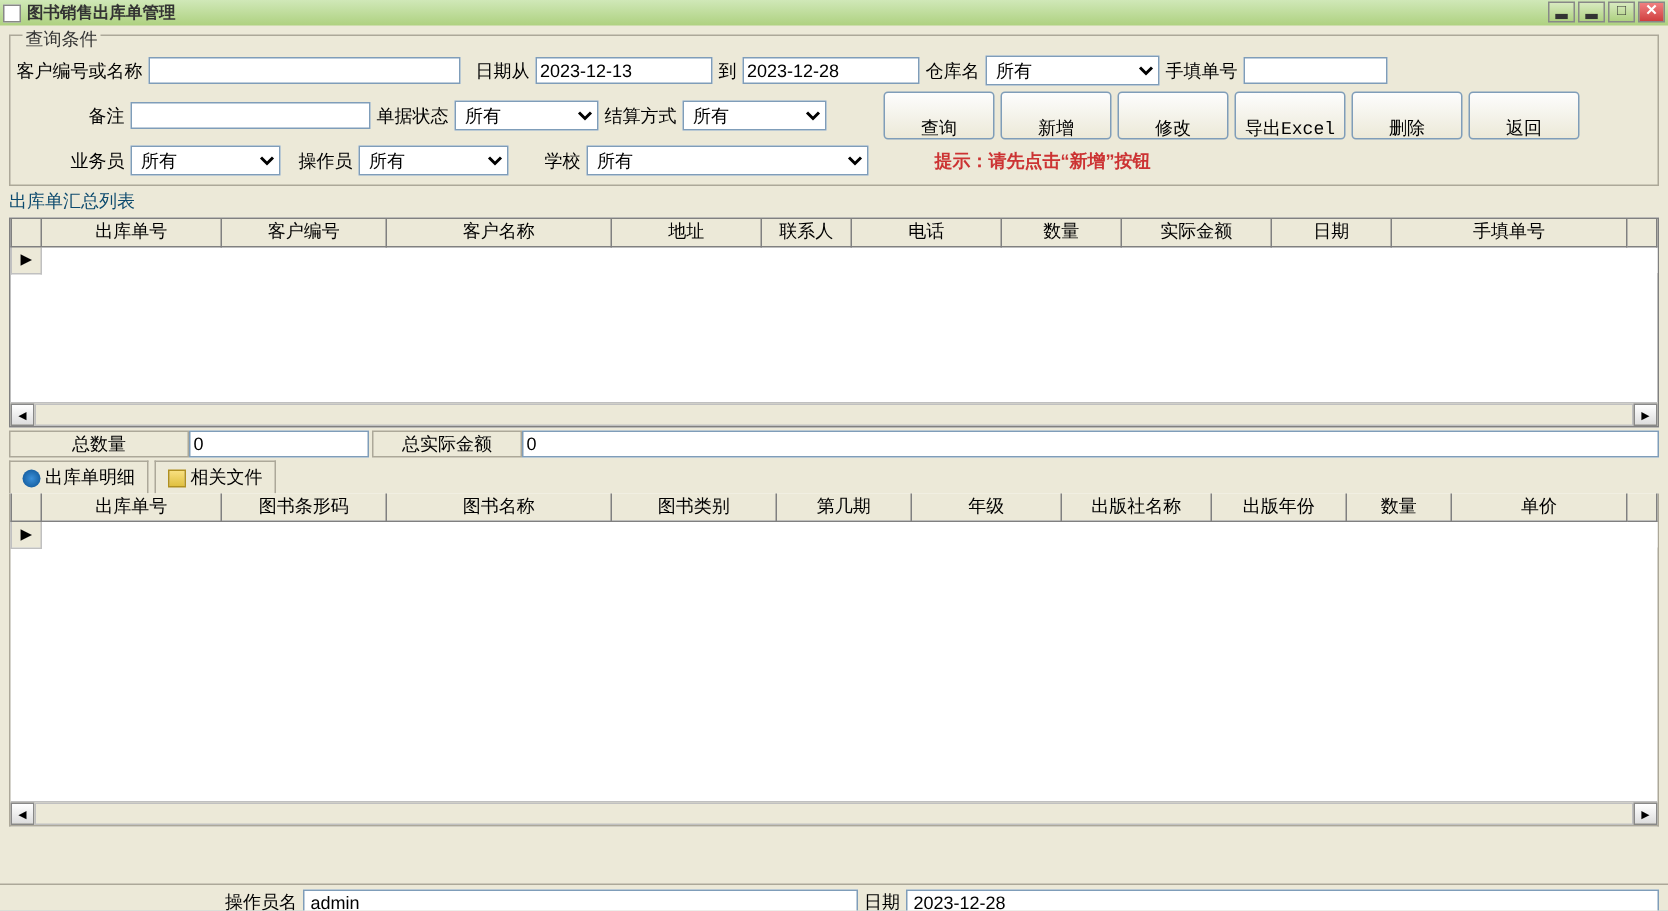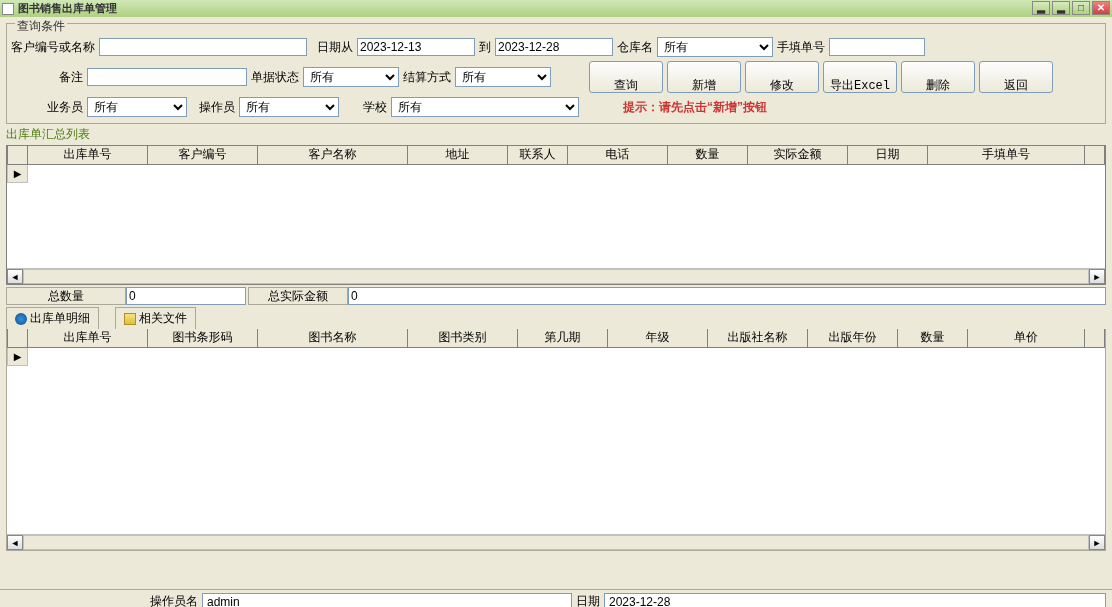--- a/index.html
+++ b/index.html
@@ -99,21 +99,21 @@
   height: 22px;
   border: 1px solid #7f9db9;
   border-radius: 3px;
   background: linear-gradient(to bottom, #fdfdfd, #ece9d8);
   cursor: pointer;
   padding: 15px 6px;
 }
 .hint { color: #cc3333; font-weight: bold; margin-left: 40px; }
 .section-label {
   font-size: 12px;
-  color: #4d7c0f;
+  color: #0c4a6e;
   margin: 2px 6px;
 }
 .grid-container {
   margin: 0 6px;
   border: 1px solid #808080;
   background: #fff;
   position: relative;
 }
 table.grid {
   width: 100%;
@@ -172,21 +172,21 @@
   width: 120px;
   border: 1px solid #7f9db9;
   background: #fff;
   height: 18px;
   line-height: 16px;
   padding: 0 2px;
 }
 .tabs {
   display: flex;
   margin: 2px 6px 0 6px;
-  gap: 16px;
+  gap: 4px;
   align-items: center;
 }
 .tab {
   padding: 2px 8px;
   border: 1px solid #aca899;
   border-bottom: none;
   background: #ece9d8;
   font-size: 12px;
   display: flex;
   align-items: center;

